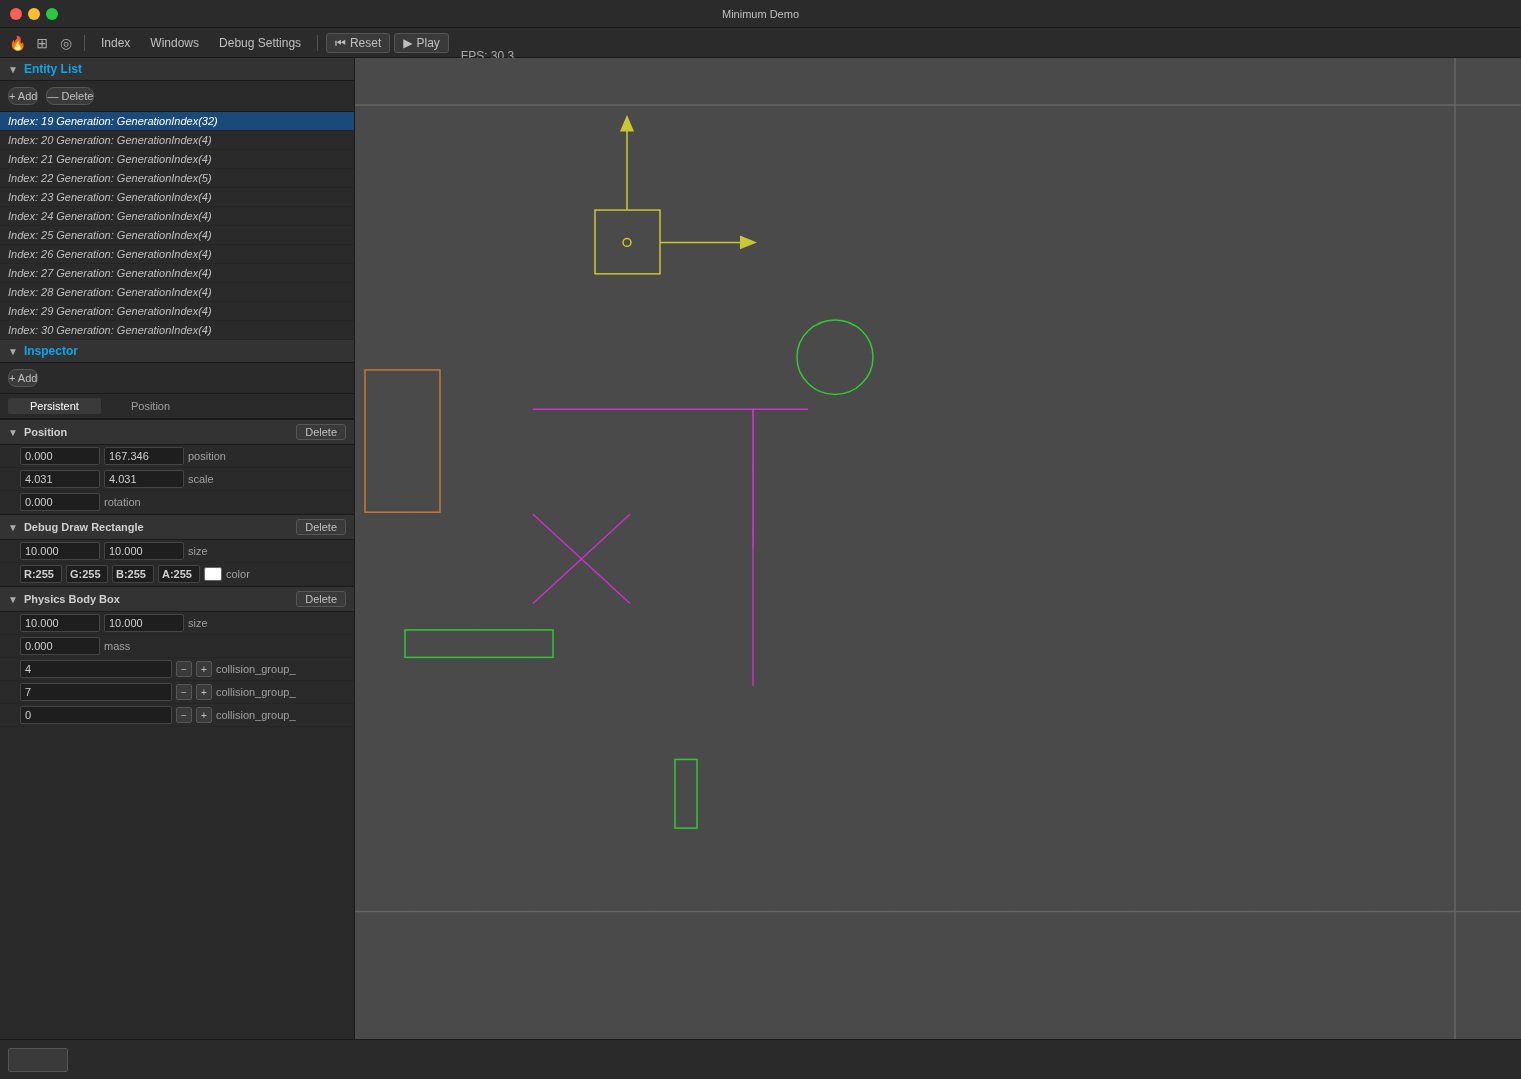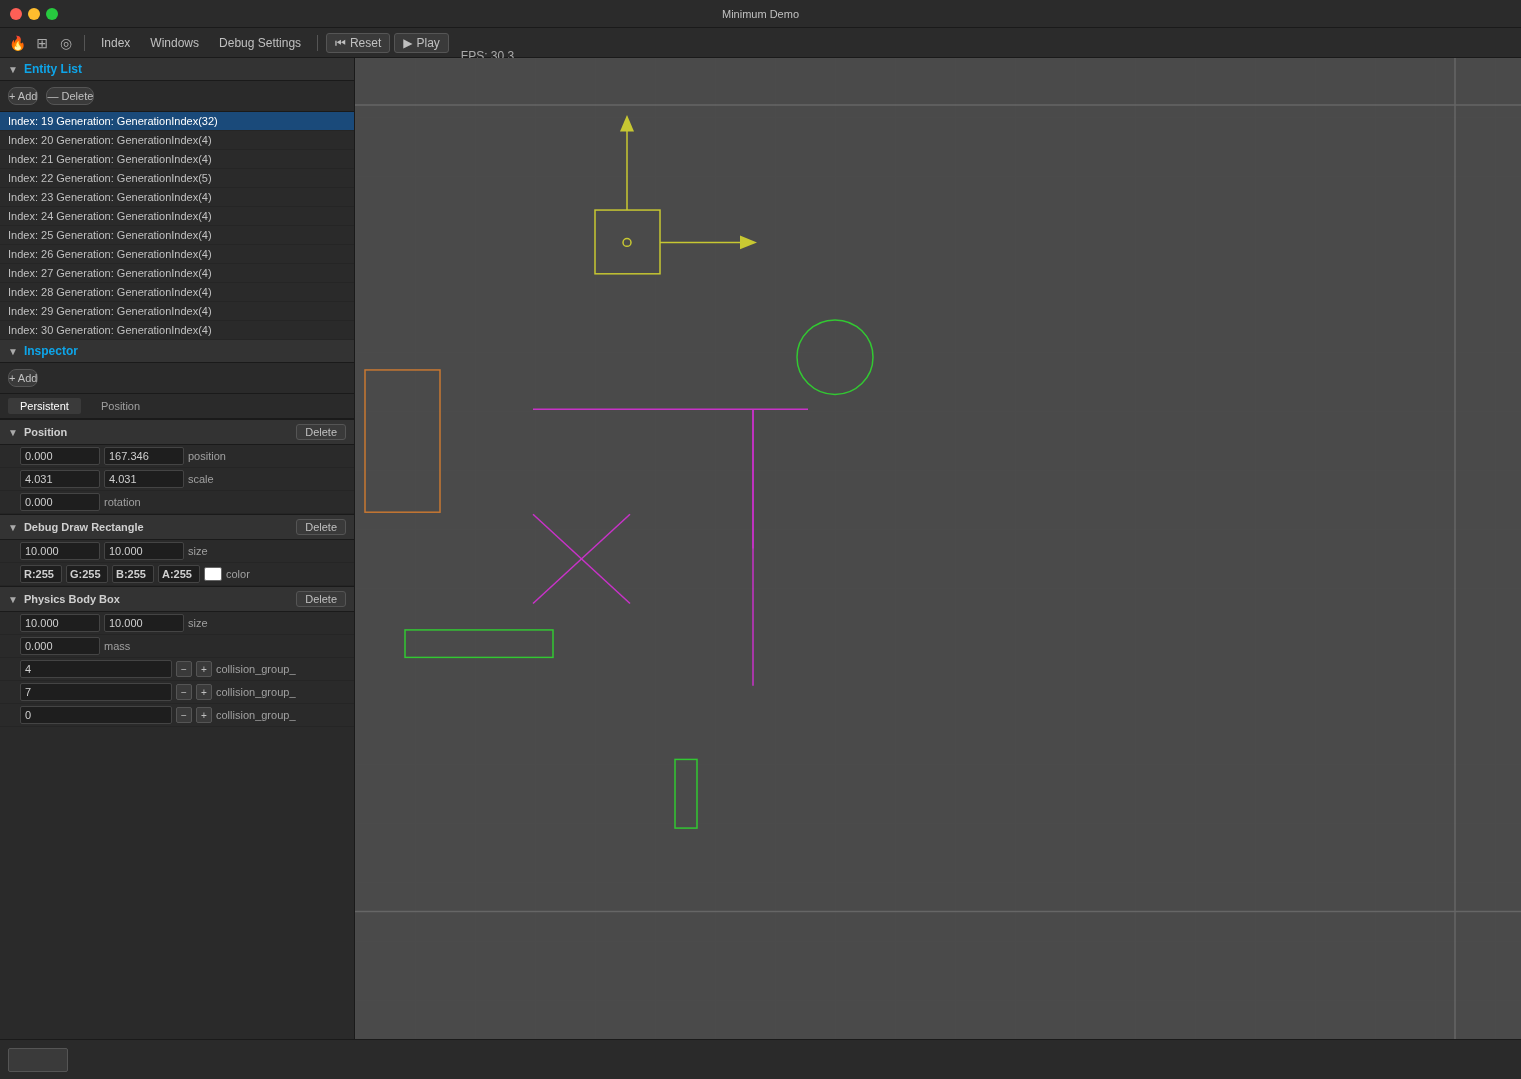--- a/index.html
+++ b/index.html
@@ -158,41 +158,42 @@
     .entity-list {
       overflow-y: auto;
       max-height: 250px;
     }
     .entity-item {
       padding: 3px 8px;
       cursor: pointer;
       font-size: 11px;
       color: #c0c0c0;
       border-bottom: 1px solid #252525;
+      font-style: italic;
     }
     .entity-item.selected { background: #1a4a7a; color: #fff; }
 
     
     .inspector-header {
       display: flex;
       align-items: center;
       gap: 8px;
       padding: 6px 8px;
       background: #2a2a2a;
       border-bottom: 1px solid #1a1a1a;
     }
     .inspector-tabs {
       display: flex;
       gap: 8px;
       padding: 4px 8px;
       background: #2a2a2a;
       border-bottom: 1px solid #1a1a1a;
     }
     .inspector-tab {
-      padding: 2px 12px;
+      padding: 2px 22px;
       color: #a0a0a0;
       cursor: pointer;
       font-size: 11px;
       border-radius: 2px;
     }
     .inspector-tab.active { color: #fff; background: #3a3a3a; }
 
     
     .component-header {
       display: flex;

